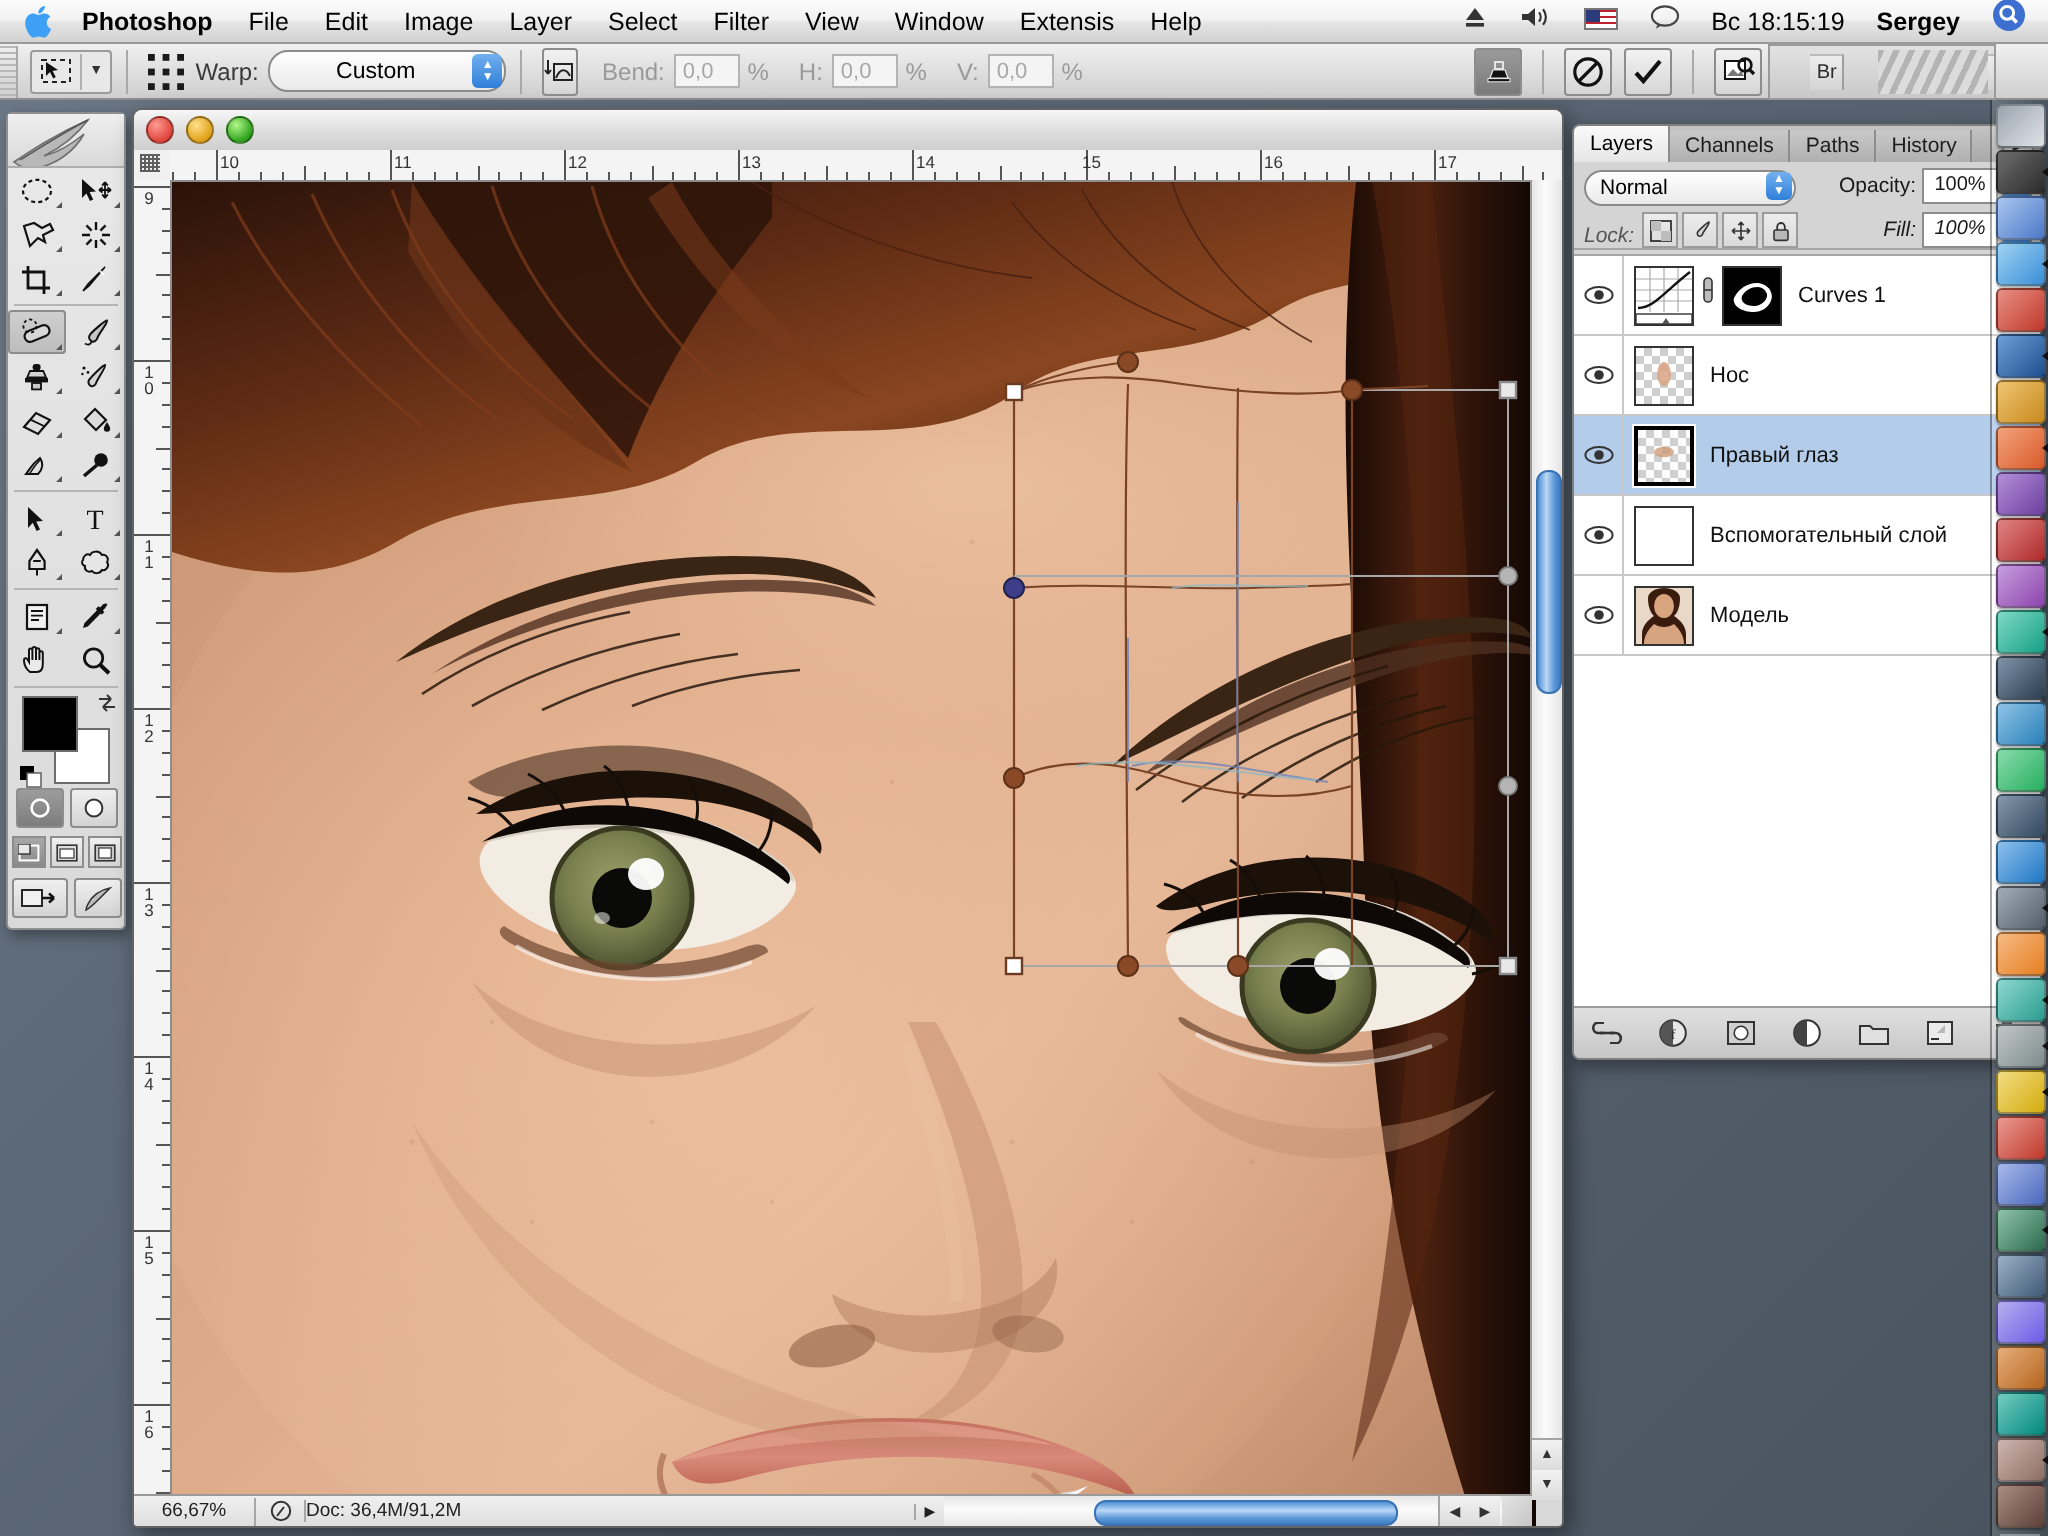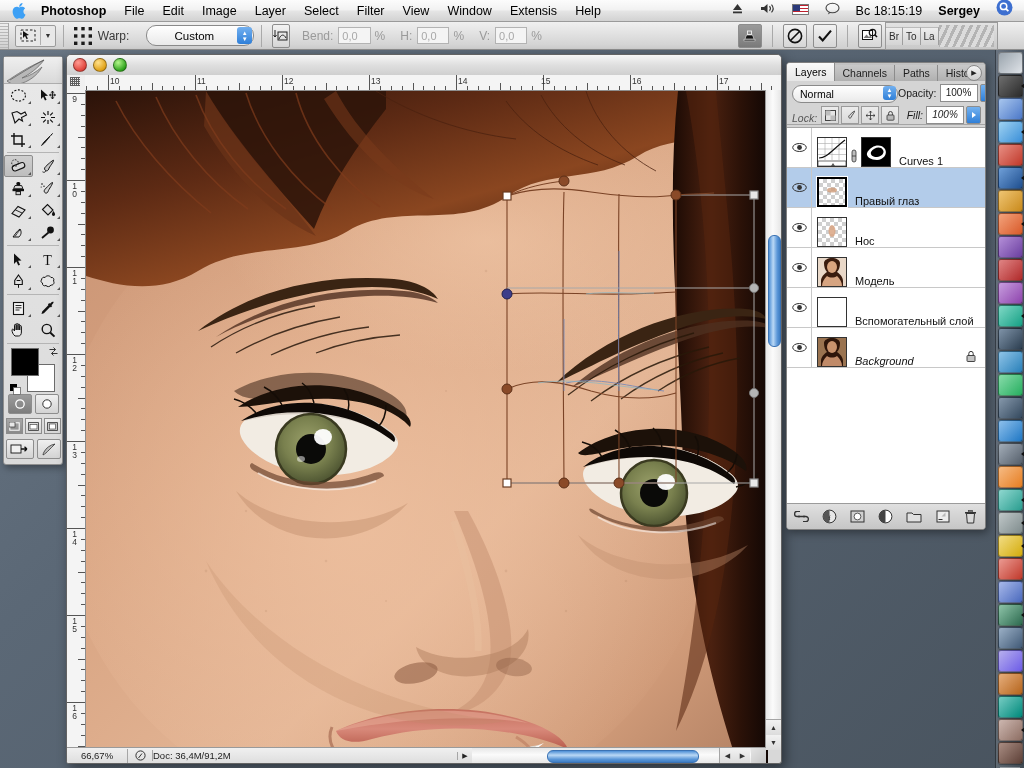--- a/index.html
+++ b/index.html
@@ -36,24 +36,24 @@
     border-right:1px solid #a8a8a8;margin-right:4px;}
   .toolpreset{display:flex;align-items:center;border:1px solid #9b9b9b;background:#e8e8e8;height:20px;border-radius:2px;margin-left:2px;}
   .toolpreset .tp-ico{width:24px;height:18px;display:flex;align-items:center;justify-content:center;}
   .toolpreset .tp-arrow{width:14px;height:18px;border-left:1px solid #b0b0b0;display:flex;align-items:center;justify-content:center;font-size:7px;color:#333;}
   .vsep{width:1px;height:22px;background:#a9a9a9;margin:0 7px;}
   .warpico{width:20px;height:20px;margin:0 5px 0 2px;}
   .lbl{color:#3a3a3a;font-size:12px;margin-right:5px;}
   .lbl.dim{color:#9a9a9a;}
   select.popup{
     font-family:"Liberation Sans",sans-serif;font-size:11.5px;
-    height:21px;width:108px;border:1px solid #8a8a8a;border-radius:10px;
+    height:21px;width:119px;border:1px solid #8a8a8a;border-radius:10px;
     background:linear-gradient(to bottom,#ffffff,#e9e9e9);
     text-align:center;text-align-last:center;padding:0 18px 0 6px;
-    -webkit-appearance:none;appearance:none;color:#000;margin-left:12px;
+    -webkit-appearance:none;appearance:none;color:#000;
   }
   .popwrap{position:relative;display:inline-block;}
   .popwrap .steppers{
     position:absolute;right:2px;top:2px;width:15px;height:17px;border-radius:3px;
     background:linear-gradient(to bottom,#72b0f0,#2f7fd8);
     display:flex;flex-direction:column;align-items:center;justify-content:center;
     pointer-events:none;
   }
   .popwrap .steppers span{font-size:6px;color:#fff;line-height:6px;}
   .numfield{
@@ -70,20 +70,21 @@
   
   #palwell{
     margin-left:auto;margin-right:26px;height:26px;width:165px;
     background:linear-gradient(to bottom,#e2e2e2,#c9c9c9);
     border:1px solid #9a9a9a;display:flex;align-items:center;position:relative;overflow:hidden;
   }
   #palwell .tabmini{
     font-size:10px;color:#2d2d2d;padding:0 3px;height:17px;line-height:17px;
     border-right:1px solid #9e9e9e;background:linear-gradient(to bottom,#ededed,#d4d4d4);
     border-top:1px solid #bbb;
+    margin-left:20px;
   }
   #palwell .stripes{position:absolute;right:3px;top:2px;width:55px;height:22px;
     background:repeating-linear-gradient(115deg,#b4b4b4 0 3px,#dcdcdc 3px 7px);}
   
   #toolbox{
     position:absolute;left:3px;top:56px;width:60px;
     background:linear-gradient(to bottom,#e9e9e9,#dadada);
     border:1px solid #8f8f8f;border-radius:3px;
     box-shadow:2px 3px 7px rgba(0,0,0,.35);
     box-sizing:border-box;padding-bottom:3px;
@@ -164,21 +165,21 @@
   
   #statusbar{position:absolute;left:0;bottom:0;width:405px;height:15px;display:flex;align-items:center;
     background:linear-gradient(to bottom,#f0f0f0,#dedede);border-top:1px solid #9a9a9a;font-size:9.5px;color:#222;}
   #statusbar .zoom{width:60px;text-align:center;border-right:1px solid #a6a6a6;line-height:14px;}
   #statusbar .pg{width:24px;display:flex;align-items:center;justify-content:center;border-right:1px solid #a6a6a6;}
   #statusbar .doc{flex:1;text-align:left;line-height:14px;}
   #statusbar .more{width:14px;display:flex;align-items:center;justify-content:center;font-size:7px;
     border-left:1px solid #a6a6a6;}
   
   #layerspal{
-    position:absolute;left:786px;top:62px;width:200px;height:468px;
+    position:absolute;left:786px;top:62px;width:235px;height:468px;
     background:#d4d4d4;border:1px solid #7f7f7f;border-radius:4px;
     box-shadow:2px 3px 9px rgba(0,0,0,.4);box-sizing:border-box;overflow:hidden;
   }
   #paltabs{height:18px;display:flex;align-items:flex-end;position:relative;
     background:linear-gradient(to bottom,#c4c4c4,#a8a8a8);}
   .ptab{height:16px;line-height:16px;font-size:10.5px;padding:0 7px 0 8px;color:#1d1d1d;
     background:linear-gradient(to bottom,#c9c9c9,#b0b0b0);
     border-right:1px solid #8c8c8c;position:relative;}
   .ptab.act{background:linear-gradient(to bottom,#fafafa,#e6e6e6);font-weight:normal;color:#000;height:18px;line-height:18px;}
   #paltabs .menubtn{position:absolute;right:3px;top:2px;width:14px;height:14px;border-radius:50%;
@@ -195,21 +196,21 @@
     text-align:center;line-height:15px;margin:0 2px 0 3px;}
   .tri-btn{width:13px;height:16px;border:1px solid #8d8d8d;border-radius:2px;
     background:linear-gradient(to bottom,#74b2f0,#2f7fd8);display:flex;align-items:center;justify-content:center;}
   .tri-btn i{width:0;height:0;border-top:3px solid transparent;border-bottom:3px solid transparent;border-left:4px solid #fff;}
   #lockrow{height:22px;display:flex;align-items:flex-end;padding:0 4px 0 5px;box-sizing:border-box;
     border-bottom:1px solid #a5a5a5;font-style:italic;}
   .lockbtn{width:16px;height:16px;border:1px solid #9b9b9b;background:linear-gradient(to bottom,#ececec,#dadada);
     margin-right:2px;display:flex;align-items:center;justify-content:center;}
   #layerlist{position:absolute;left:0;right:0;top:64px;bottom:26px;background:#fff;overflow:hidden;
     border-top:1px solid #a5a5a5;}
-  .lrow{height:39px;display:flex;align-items:flex-end;border-bottom:1px solid #c8c8c8;background:#fff;}
+  .lrow{height:39px;display:flex;align-items:center;border-bottom:1px solid #c8c8c8;background:#fff;}
   .lrow.sel{background:#b3ccea;}
   .eye{width:24px;height:39px;display:flex;align-items:center;justify-content:center;
     border-right:1px solid #c8c8c8;}
   .lthumb{width:30px;height:30px;border:1px solid #333;margin-left:5px;box-sizing:border-box;
     background-image:linear-gradient(45deg,#cfcfcf 25%,transparent 25%,transparent 75%,#cfcfcf 75%),
                      linear-gradient(45deg,#cfcfcf 25%,#fff 25%,#fff 75%,#cfcfcf 75%);
     background-size:8px 8px;background-position:0 0,4px 4px;position:relative;overflow:hidden;}
   .lthumb.selthumb{border:2px solid #000;outline:1px solid #fff;}
   .lname{font-size:11px;color:#111;margin-left:8px;white-space:nowrap;}
   .lname.ital{font-style:italic;}
@@ -1124,103 +1125,80 @@
       <span class="lthumb" style="margin-left:3px;background:#000;">
         <svg width="28" height="28" viewBox="0 0 28 28">
             <rect width="28" height="28" fill="#000"></rect>
             <path d="M5 15c4-8 14-10 18-4 3 5-2 11-8 11-6 0-11-3-10-7z" fill="#fff"></path>
             <path d="M9 14c3-5 10-6 12-2 2 3-2 7-6 7-4 0-7-2-6-5z" fill="#000"></path>
           </svg>
       </span>
       <span class="lname">Curves 1</span>
     </div>
 
+    <div class="lrow">
+      <span class="eye">
+        <svg width="15" height="11" viewBox="0 0 15 11">
+            <ellipse cx="7.5" cy="5.5" rx="6.8" ry="4" fill="none" stroke="#333" stroke-width="1"></ellipse>
+            <circle cx="7.5" cy="5.5" r="2.4" fill="#333"></circle>
+          </svg>
+      </span>
+      <span class="lthumb">
+        <svg width="28" height="28" viewBox="0 0 28 28" style="position:absolute;left:0;top:0">
+            <ellipse cx="14" cy="13" rx="3.5" ry="6" fill="#d9a483" opacity=".85"></ellipse>
+          </svg>
+      </span>
+      <span class="lname">Нос</span>
+    </div>
+
     <div class="lrow sel">
       <span class="eye">
         <svg width="15" height="11" viewBox="0 0 15 11">
             <ellipse cx="7.5" cy="5.5" rx="6.8" ry="4" fill="none" stroke="#333" stroke-width="1"></ellipse>
             <circle cx="7.5" cy="5.5" r="2.4" fill="#333"></circle>
           </svg>
       </span>
       <span class="lthumb selthumb">
         <svg width="26" height="26" viewBox="0 0 26 26" style="position:absolute;left:0;top:0">
             <ellipse cx="13" cy="11" rx="5" ry="2.6" fill="#cf9b78" opacity=".8"></ellipse>
           </svg>
       </span>
       <span class="lname">Правый глаз</span>
     </div>
 
+
     <div class="lrow">
       <span class="eye">
         <svg width="15" height="11" viewBox="0 0 15 11">
             <ellipse cx="7.5" cy="5.5" rx="6.8" ry="4" fill="none" stroke="#333" stroke-width="1"></ellipse>
             <circle cx="7.5" cy="5.5" r="2.4" fill="#333"></circle>
           </svg>
       </span>
-      <span class="lthumb">
-        <svg width="28" height="28" viewBox="0 0 28 28" style="position:absolute;left:0;top:0">
-            <ellipse cx="14" cy="13" rx="3.5" ry="6" fill="#d9a483" opacity=".85"></ellipse>
-          </svg>
-      </span>
-      <span class="lname">Нос</span>
-    </div>
-
+      <span class="lthumb" style="background:#ffffff;"></span>
+      <span class="lname">Вспомогательный слой</span>
+    </div>
 
     <div class="lrow">
       <span class="eye">
         <svg width="15" height="11" viewBox="0 0 15 11">
             <ellipse cx="7.5" cy="5.5" rx="6.8" ry="4" fill="none" stroke="#333" stroke-width="1"></ellipse>
             <circle cx="7.5" cy="5.5" r="2.4" fill="#333"></circle>
           </svg>
       </span>
       <span class="lthumb" style="background:#e9d6c6;">
         <svg width="28" height="28" viewBox="0 0 28 28" style="position:absolute;left:0;top:0">
           <rect width="28" height="28" fill="#e9d8c8"></rect>
           <path d="M6 5c0-3 4-5 8-5s8 2 8 5c0 4-1 7-3 9 3 2 6 5 6 9v5H3v-5c0-4 3-7 6-9-2-2-3-5-3-9z" fill="#3a1c0e"></path>
           <ellipse cx="14" cy="9" rx="5" ry="6" fill="#d9a57f"></ellipse>
           <path d="M9 18c3 2 7 2 10 0 3 3 5 6 5 10H4c0-4 2-7 5-10z" fill="#d6a481"></path>
         </svg>
       </span>
       <span class="lname">Модель</span>
     </div>
 
-    <div class="lrow">
-      <span class="eye">
-        <svg width="15" height="11" viewBox="0 0 15 11">
-            <ellipse cx="7.5" cy="5.5" rx="6.8" ry="4" fill="none" stroke="#333" stroke-width="1"></ellipse>
-            <circle cx="7.5" cy="5.5" r="2.4" fill="#333"></circle>
-          </svg>
-      </span>
-      <span class="lthumb" style="background:#ffffff;"></span>
-      <span class="lname">Вспомогательный слой</span>
-    </div>
-
-    <div class="lrow">
-      <span class="eye">
-        <svg width="15" height="11" viewBox="0 0 15 11">
-            <ellipse cx="7.5" cy="5.5" rx="6.8" ry="4" fill="none" stroke="#333" stroke-width="1"></ellipse>
-            <circle cx="7.5" cy="5.5" r="2.4" fill="#333"></circle>
-          </svg>
-      </span>
-      <span class="lthumb" style="background:#8a6a4e;">
-        <svg width="28" height="28" viewBox="0 0 28 28" style="position:absolute;left:0;top:0">
-          <rect width="28" height="28" fill="#9a7350"></rect>
-          <path d="M6 5c0-3 4-5 8-5s8 2 8 5c0 4-1 7-3 9 3 2 6 5 6 9v5H3v-5c0-4 3-7 6-9-2-2-3-5-3-9z" fill="#2e150a"></path>
-          <ellipse cx="14" cy="9" rx="5" ry="6" fill="#c8926d"></ellipse>
-          <path d="M9 18c3 2 7 2 10 0 3 3 5 6 5 10H4c0-4 2-7 5-10z" fill="#c08a68"></path>
-        </svg>
-      </span>
-      <span class="lname ital">Background</span>
-      <span class="lockico">
-        <svg width="12" height="13" viewBox="0 0 12 13">
-            <rect x="2" y="5.5" width="8" height="6" rx=".8" fill="#c4c4c4" stroke="#333" stroke-width=".9"></rect>
-            <path d="M3.8 5.5V3.6a2.2 2.2 0 014.4 0v1.9" fill="none" stroke="#333" stroke-width="1"></path>
-          </svg>
-      </span>
-    </div>
   </div>
 
   <div id="palbottom">
     <span class="pbbtn">
       <svg width="17" height="11" viewBox="0 0 17 11">
           <path d="M7 5.5H4.2a2.6 2.6 0 010-5.2H7M10 5.5h2.8a2.6 2.6 0 010 5.2H10" fill="none" stroke="#333" stroke-width="1.3"></path>
           <line x1="5" y1="5.5" x2="12" y2="5.5" stroke="#333" stroke-width="1.3"></line>
         </svg>
     </span>
     <span class="pbbtn">

